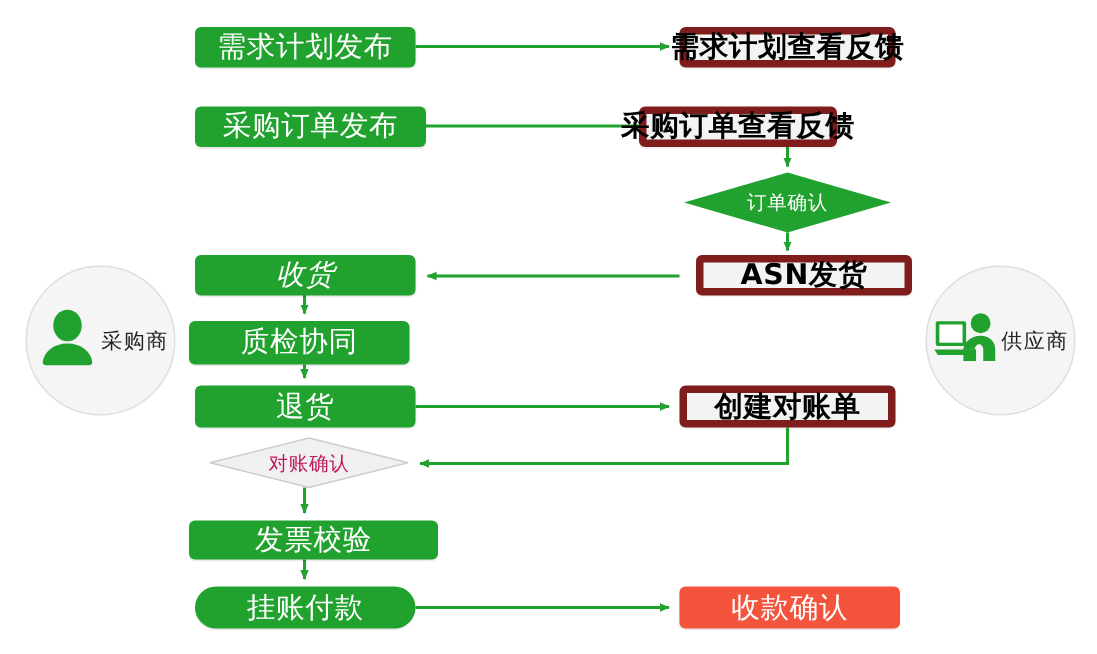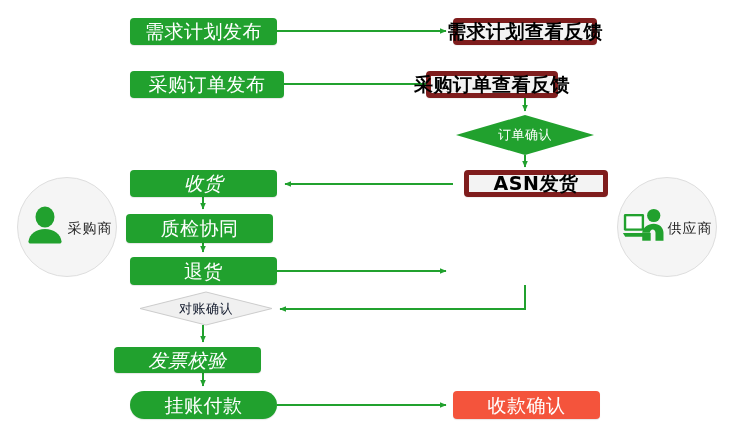--- a/index.html
+++ b/index.html
@@ -75,21 +75,21 @@
     width: 100%;
     height: 100%;
     display: flex;
     align-items: center;
     justify-content: center;
     font-size: 13px;
     letter-spacing: 0.5px;
     white-space: nowrap;
   }
   .diamond-green .diamond-label { color: #ffffff; text-align: center; }
-  .diamond-gray .diamond-label { color: #0f172a; }
+  .diamond-gray .diamond-label { color: #be185d; }
 
   .actor {
     position: absolute;
     width: 100px;
     height: 100px;
     border-radius: 50%;
     background: #f5f5f5;
     border: 1px solid #dedede;
     box-sizing: border-box;
     display: flex;
@@ -186,27 +186,28 @@
   </div>
 
   <div class="node node-gray" style="left:453px; top:170px; width:144px; height:27px;margin-left:11px;">ASN发货</div>
 
   <div class="node node-green" style="left:130px; top:170px; width:147px; height:27px;font-style:italic;">收货</div>
 
   <div class="node node-green" style="left:126px; top:214px; width:147px; height:29px;">质检协同</div>
 
   <div class="node node-green" style="left:130px; top:257px; width:147px; height:28px;">退货</div>
 
+  <div class="node node-gray" style="left:453px; top:257px; width:144px; height:28px;">创建对账单</div>
 
   <div class="diamond-wrap diamond-gray" style="left:139px; top:291px; width:134px; height:35px;">
     <svg width="134" height="35" viewBox="0 0 134 35">
       <polygon points="67,1 133,17.5 67,34 1,17.5" fill="#f0f0f0" stroke="#cccccc" stroke-width="1"></polygon>
     </svg>
     <div class="diamond-label">对账确认</div>
   </div>
 
-  <div class="node node-green" style="left:114px; top:347px; width:147px; height:26px;font-style:italic;">发票校验</div>
+  <div class="node node-green" style="left:126px; top:347px; width:166px; height:26px;">发票校验</div>
 
   <div class="node node-green" style="left:130px; top:391px; width:147px; height:28px;border-radius:14px;">挂账付款</div>
 
   <div class="node node-red" style="left:453px; top:391px; width:147px; height:28px;">收款确认</div>
 
 </div>
 
 </body></html>

